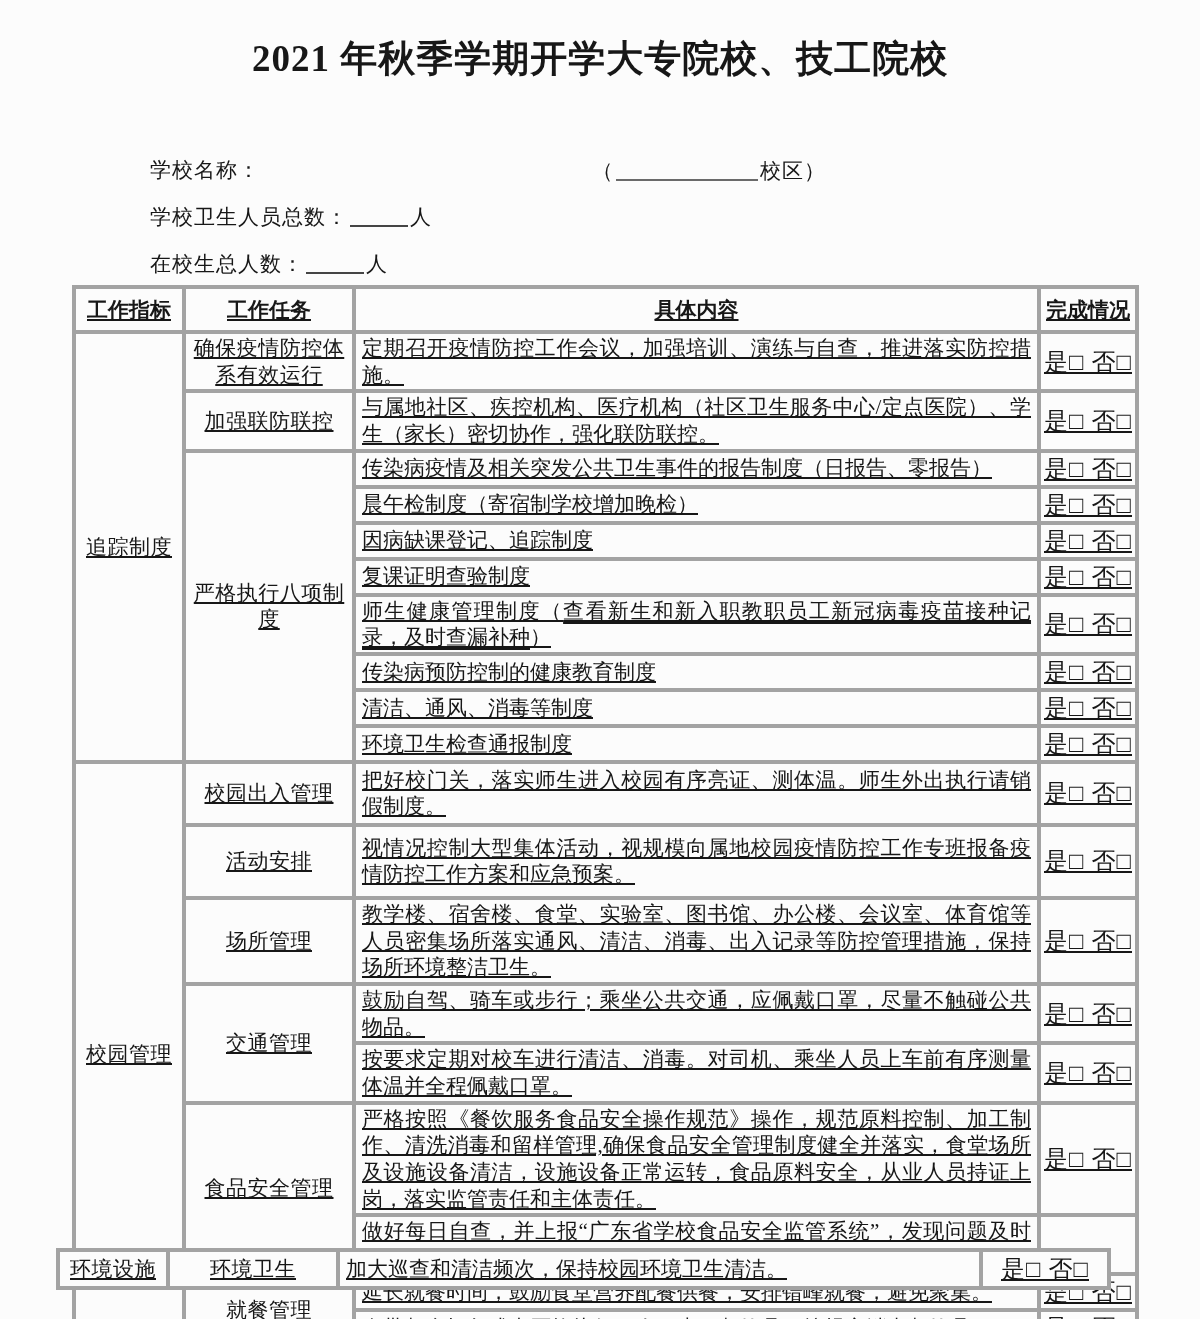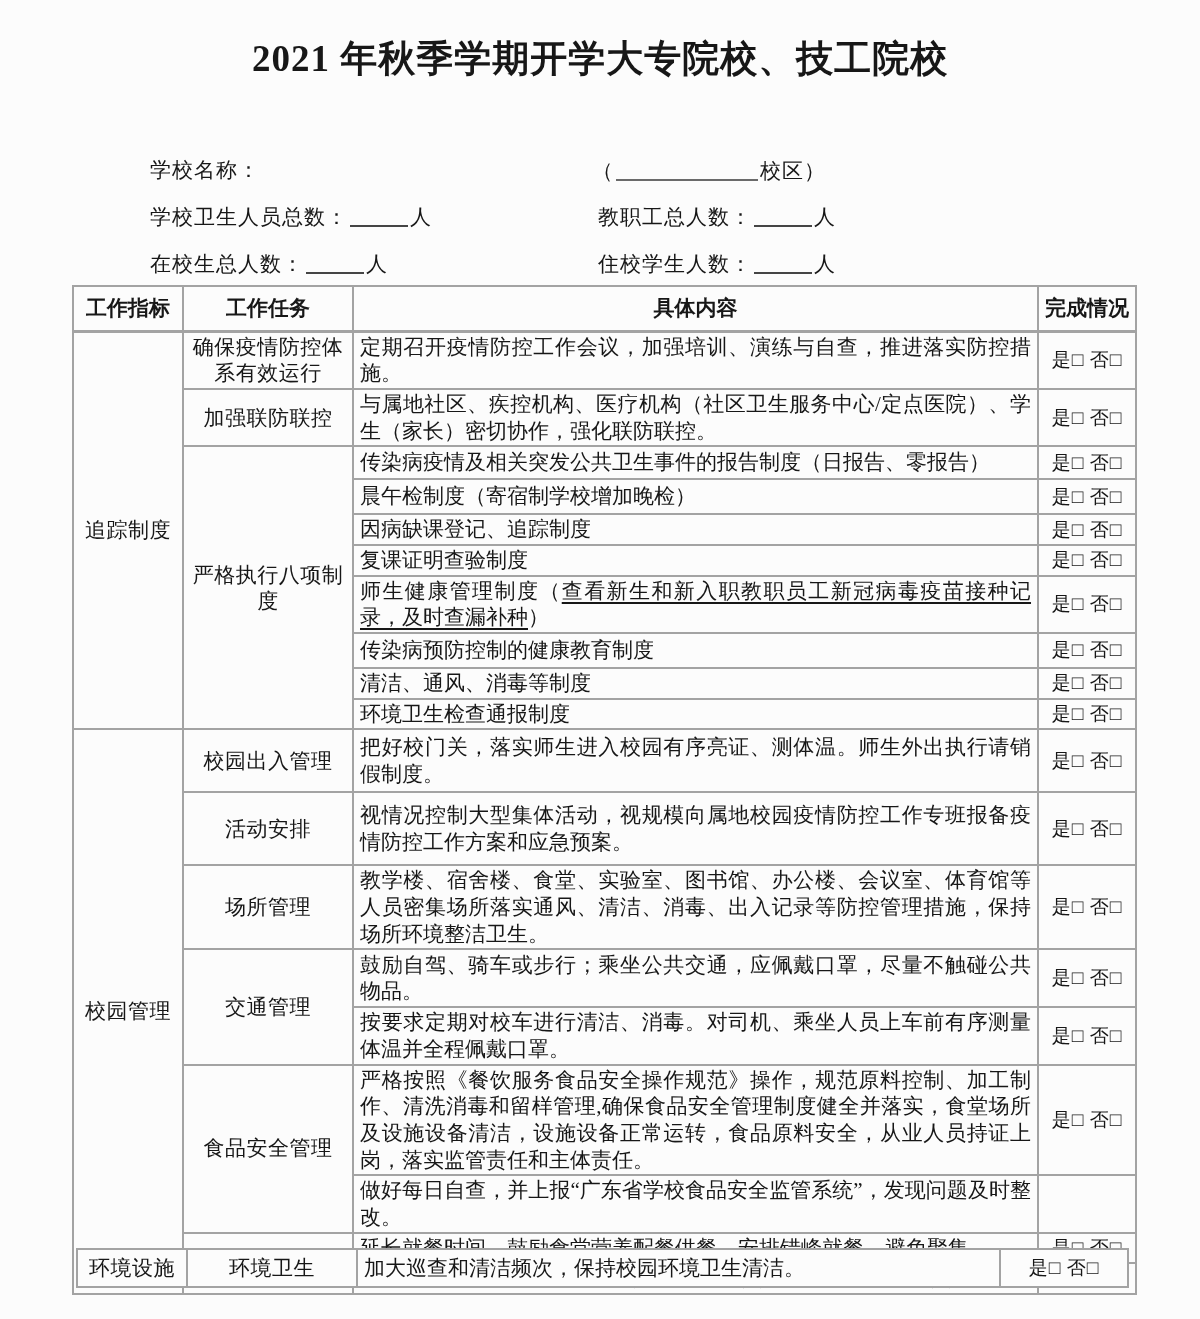--- a/index.html
+++ b/index.html
@@ -13,44 +13,42 @@
   .title.l2{top:96px;}
 
   .fld{position:absolute;font-size:21px;white-space:nowrap;letter-spacing:1px;}
   .blank{display:inline-block;border-bottom:2px solid #6a6a6a;height:0.95em;
          vertical-align:baseline;transform:translateY(3px);margin:0 2px;}
   .w58{width:58px;border-bottom-color:#454545;}
   .w140{width:142px;}
 
   table.sheet{position:absolute;table-layout:fixed;border-collapse:collapse;background:#fcfcfc;}
   table.main{left:72px;top:285px;width:1063px;}
-  table.bottom{left:76px;top:1248px;width:1051px;padding-left:16px;}
-  .sheet th,.sheet td{border:2px solid #a3a3a3;overflow:hidden;vertical-align:middle;padding:0;}
+  table.bottom{left:56px;top:1248px;width:1051px;padding-left:16px;}
+  .sheet th,.sheet td{border:4px solid #a3a3a3;overflow:hidden;vertical-align:middle;padding:0;text-decoration:underline;}
   .sheet th{font-size:21px;font-weight:bold;text-align:center;border-bottom-width:3px;}
   td.ind,td.task{font-size:21px;text-align:center;line-height:1.25;padding:0 5px;
                  letter-spacing:0.5px;}
   td.content{font-size:21px;text-align:justify;text-justify:inter-character;
              line-height:1.27;padding:1px 6px;word-break:break-all;}
-  td.status{font-size:19px;text-align:center;white-space:nowrap;letter-spacing:1px;}
+  td.status{font-size:24px;text-align:center;white-space:nowrap;letter-spacing:1px;}
   .ul{text-decoration:underline;text-underline-offset:4px;}
 </style>
 </head>
 <body>
 
 <div class="page">
 
   <div class="title l1">2021 年秋季学期开学大专院校、技工院校</div>
 
   <div class="fld" style="left:150px;top:156px">学校名称：</div>
   <div class="fld" style="left:592px;top:156px"><span>（</span><span class="blank w140"></span><span>校区）</span></div>
 
   <div class="fld" style="left:150px;top:202px"><span>学校卫生人员总数：</span><span class="blank w58"></span><span>人</span></div>
-  <div class="fld" style="left:598px;top:202px"><span>教职工总人数：</span><span class="blank w58"></span><span>人</span></div>
   <div class="fld" style="left:150px;top:249px"><span>在校生总人数：</span><span class="blank w58"></span><span>人</span></div>
-  <div class="fld" style="left:598px;top:249px"><span>住校学生人数：</span><span class="blank w58"></span><span>人</span></div>
 
   <table class="sheet main">
     <colgroup>
         <col style="width:110px">
         <col style="width:170px">
         <col style="width:685px">
         <col style="width:98px">
       </colgroup>
     <tbody>
         <tr style="height:45px">

